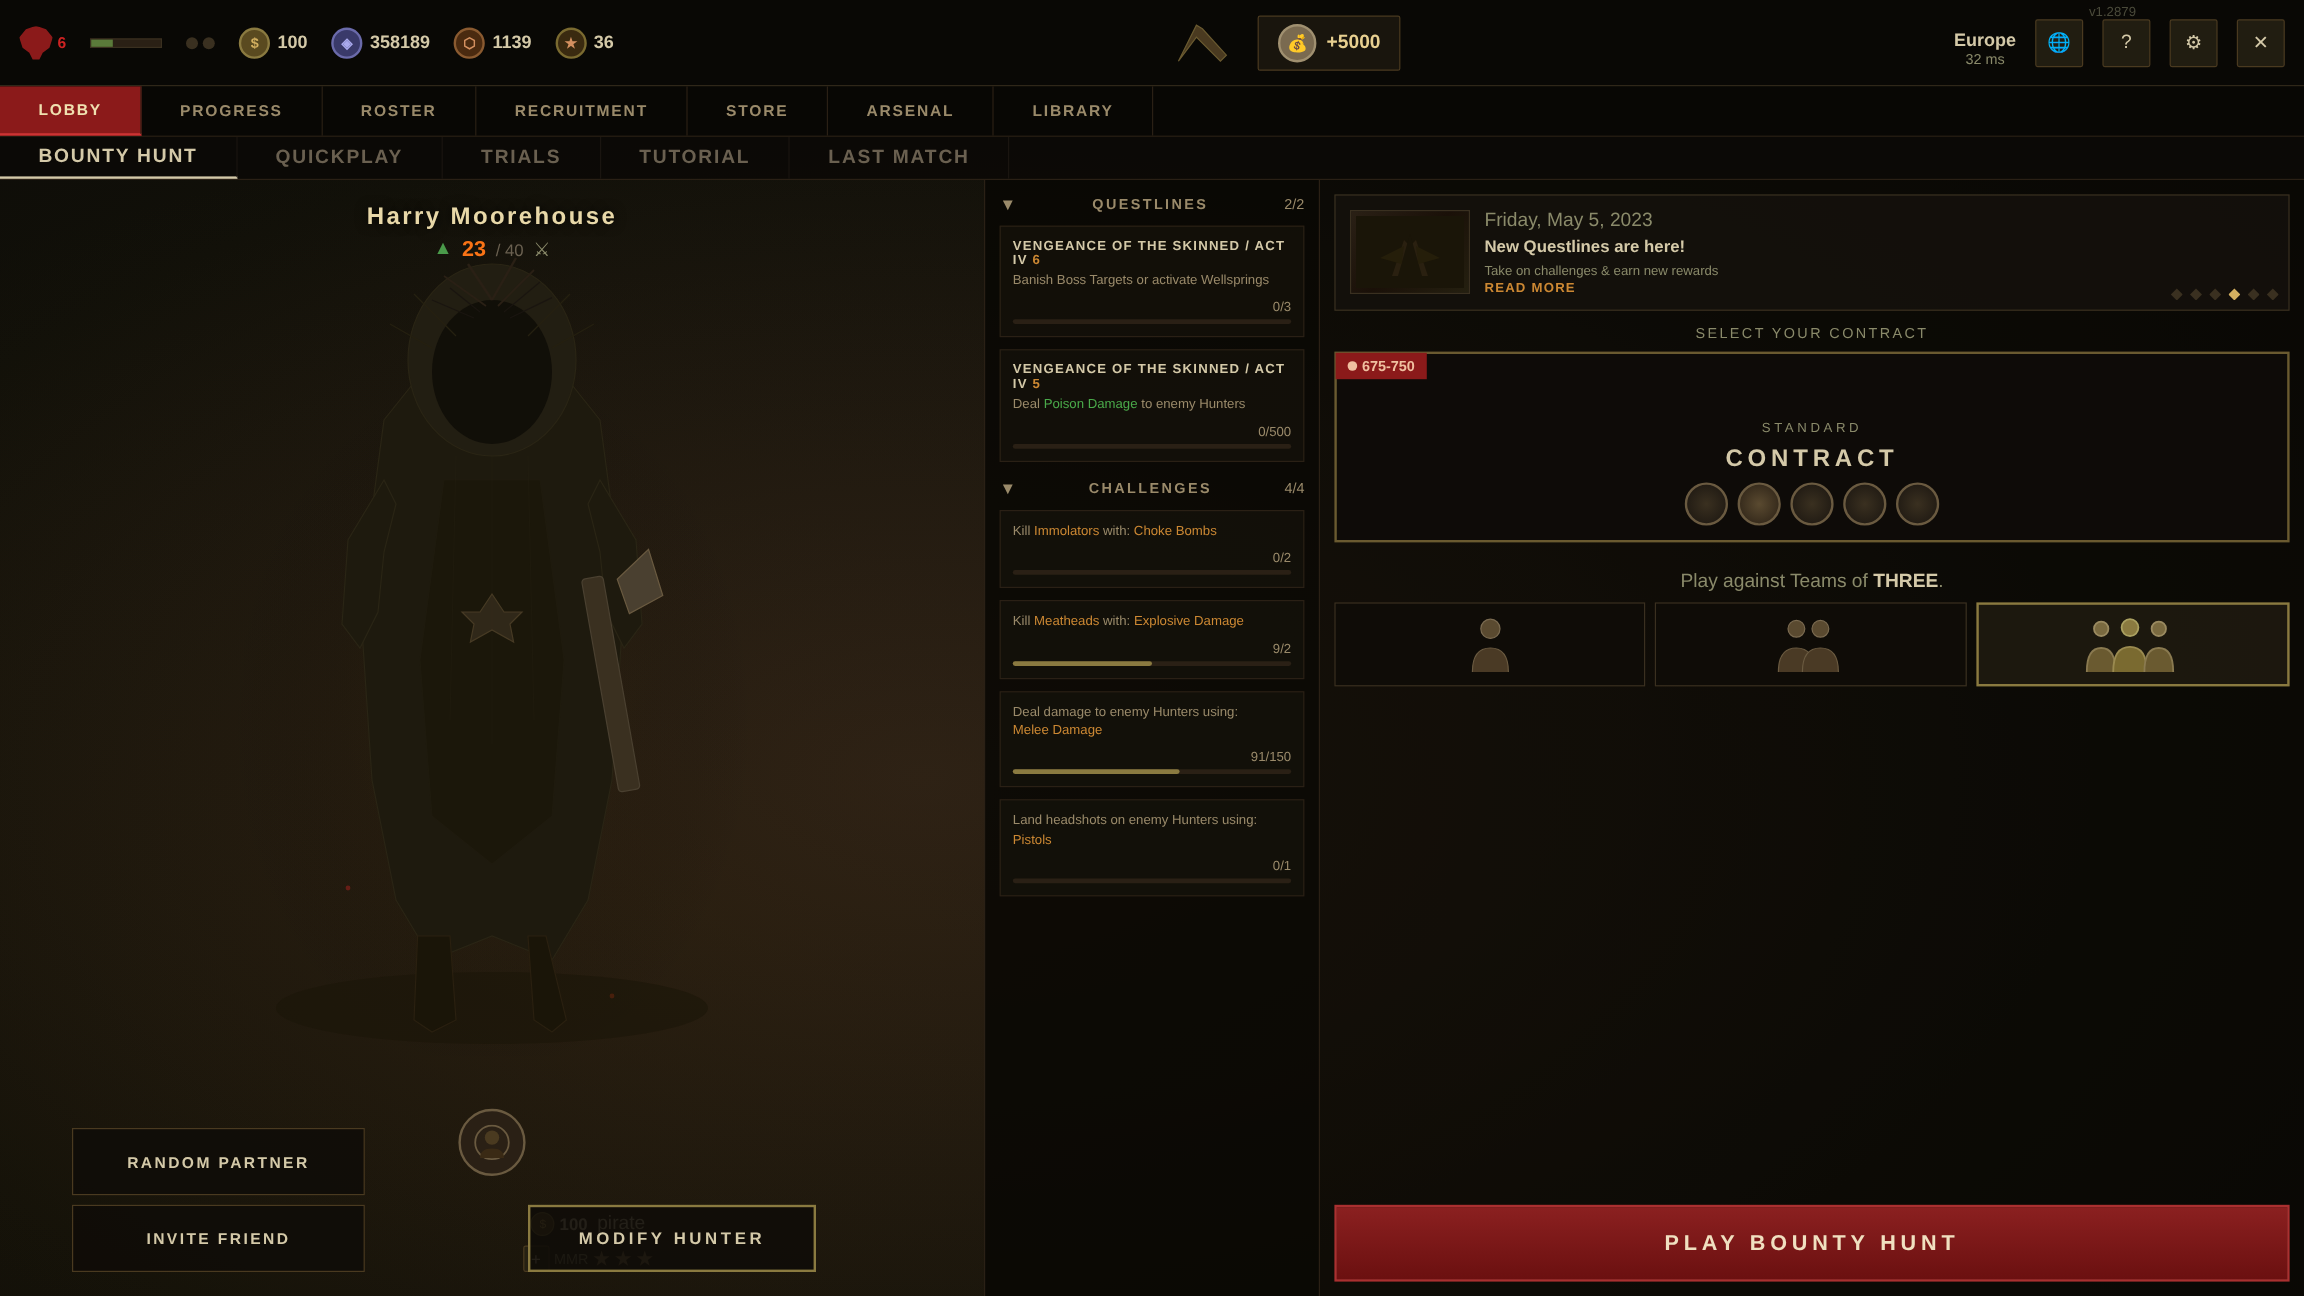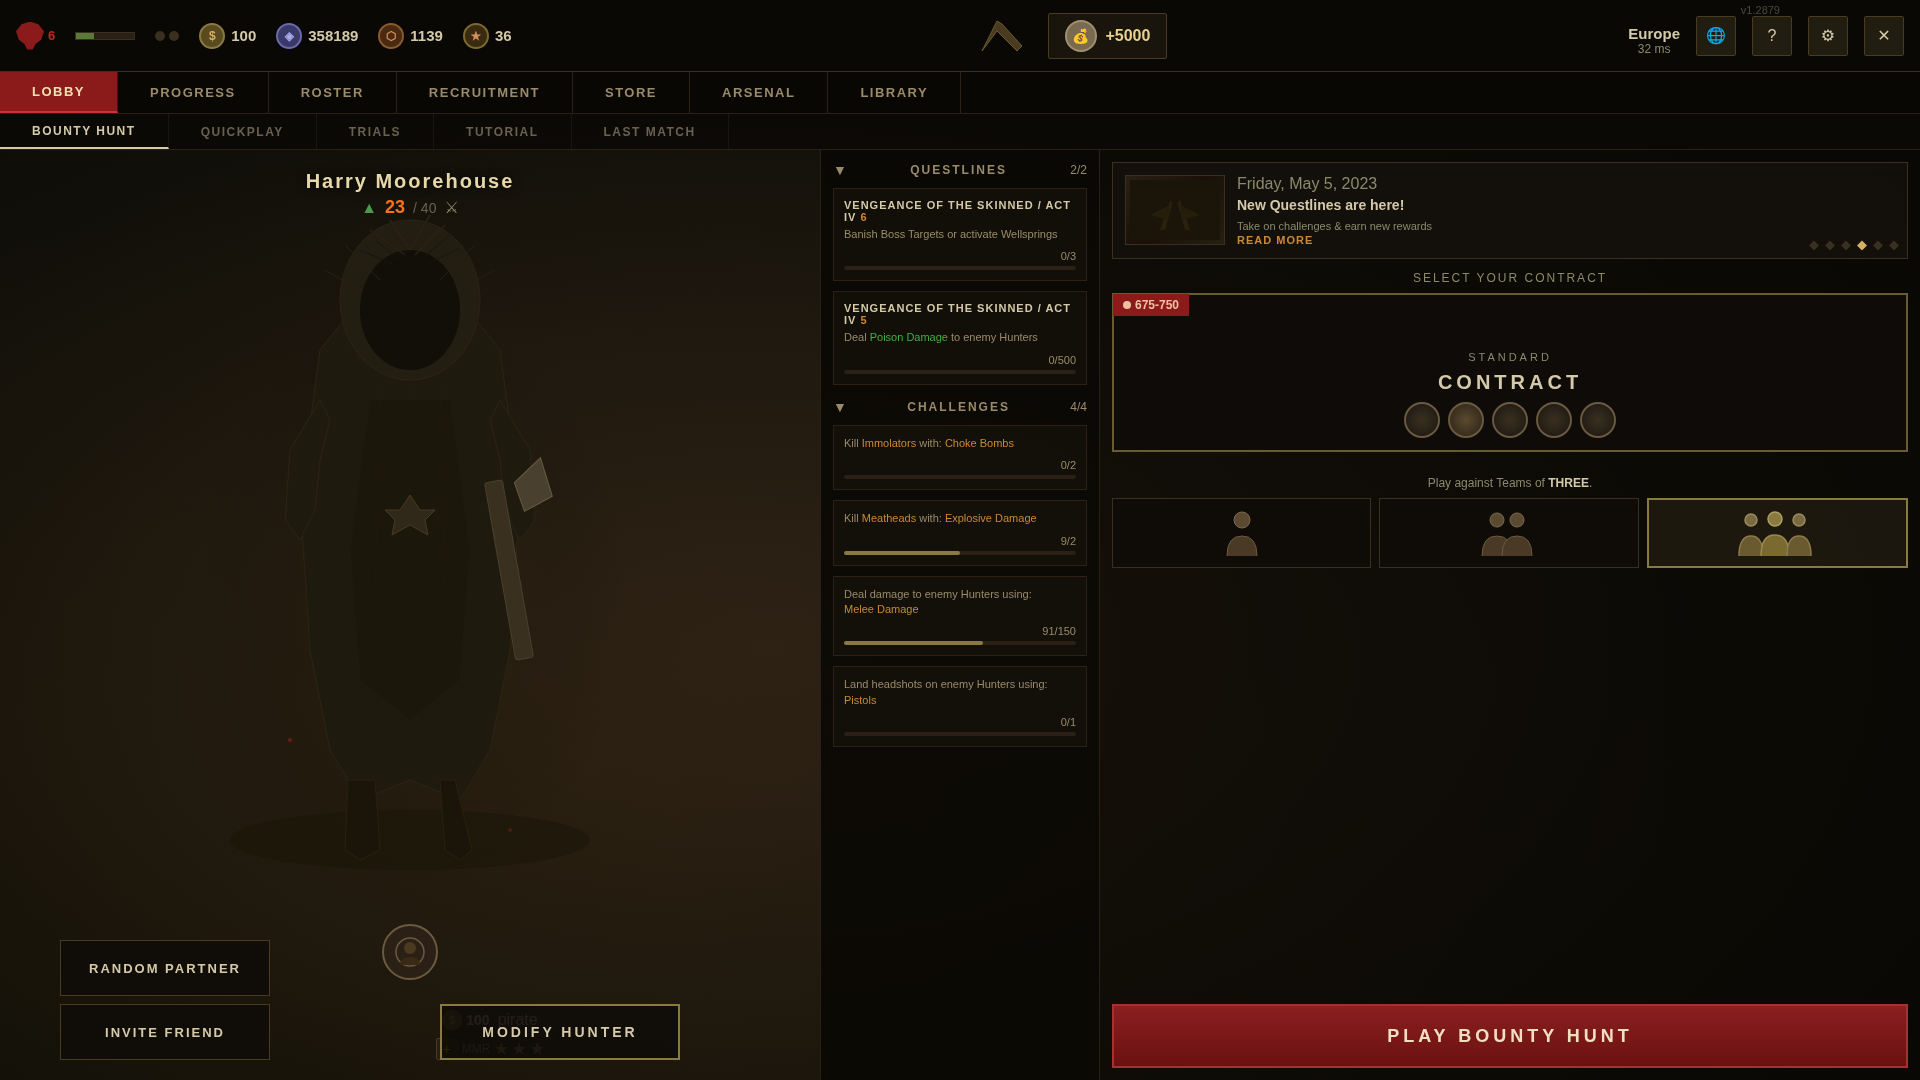--- a/index.html
+++ b/index.html
@@ -173,21 +173,21 @@
       background: rgba(12,10,6,0.95);
       border-bottom: 1px solid #2a2015;
       display: flex;
       align-items: stretch;
       z-index: 99;
     }
     .sub-nav-item {
       padding: 0 32px;
       display: flex;
       align-items: center;
-      font-size: 12px;
+      font-size: 16px;
       font-weight: bold;
       letter-spacing: 1.5px;
       color: #6a6050;
       cursor: pointer;
       border-right: 1px solid #1a1510;
       text-transform: uppercase;
     }
     .sub-nav-item.active {
       color: #d4c9a8;
       border-bottom: 2px solid #d4c9a8;
@@ -329,21 +329,21 @@
     .action-btns {
       position: absolute;
       bottom: 20px;
       left: 60px;
       z-index: 20;
       display: flex;
       flex-direction: column;
       gap: 8px;
     }
     .action-btn {
-      width: 210px;
+      width: 244px;
       height: 56px;
       background: rgba(15,12,8,0.9);
       border: 1px solid #4a3a20;
       color: #d4c9a8;
       font-size: 13px;
       font-weight: bold;
       letter-spacing: 2px;
       cursor: pointer;
       display: flex;
       align-items: center;
@@ -591,21 +591,21 @@
     }
     .contract-circle.half {
       background: radial-gradient(circle, #5a4a30 0%, #2a2015 100%);
     }
 
     
     .team-section {
       margin-top: 8px;
     }
     .team-label {
-      font-size: 12px;
+      font-size: 16px;
       color: #8a8a6a;
       text-align: center;
       margin-bottom: 8px;
     }
     .team-bold { color: #d4c9a8; font-weight: bold; }
     .team-options {
       display: flex;
       gap: 8px;
       justify-content: center;
     }

